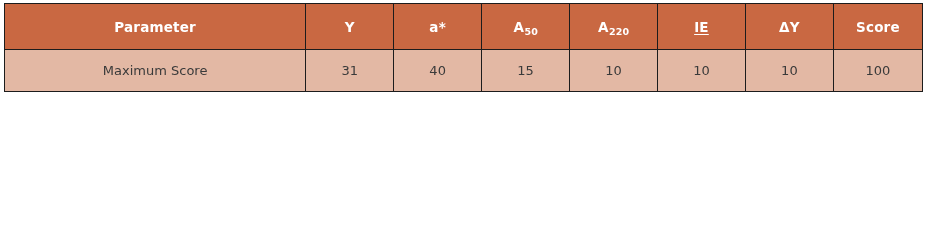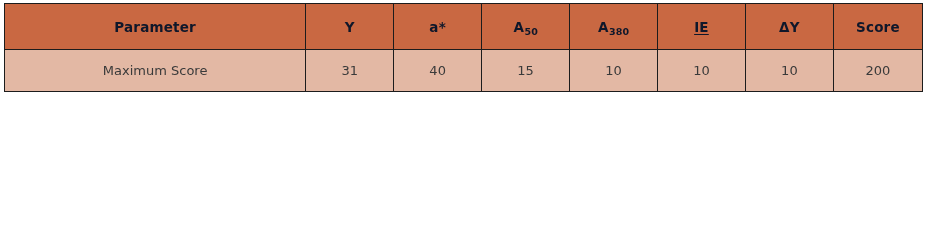--- a/index.html
+++ b/index.html
@@ -38,21 +38,21 @@
     margin: 0;
   }
 
   
   tr.header-row {
     height: 46px;
     background: #c96842;
   }
   tr.header-row th {
     background: #c96842;
-    color: #0f172a;
+    color: #ffffff;
     font-size: 13.5px;
     font-weight: bold;
     letter-spacing: 0.2px;
     text-align: center;
     vertical-align: middle;
     white-space: nowrap;
   }
   th.param-head {
     text-align: left;
     padding-left: 12px;
@@ -114,35 +114,35 @@
     <thead>
       <tr class="header-row">
         <th class="param-head">Parameter</th>
 
         <th><span>Y</span></th>
 
         <th><span>a*</span></th>
 
         <th><span>A</span><sub>50</sub></th>
 
-        <th><span>A</span><sub>380</sub></th>
+        <th><span>A</span><sub>220</sub></th>
 
         <th><span class="underlined">IE</span></th>
 
         <th><span>ΔY</span></th>
 
         <th><span>Score</span></th>
       </tr>
     </thead>
     <tbody>
       <tr class="body-row">
         <td class="param-cell">Maximum Score</td>
         <td>31</td>
         <td>40</td>
         <td>15</td>
         <td>10</td>
         <td>10</td>
         <td>10</td>
-        <td>200</td>
+        <td>100</td>
       </tr>
     </tbody>
   </table>
 </div>
 
 </body></html>

